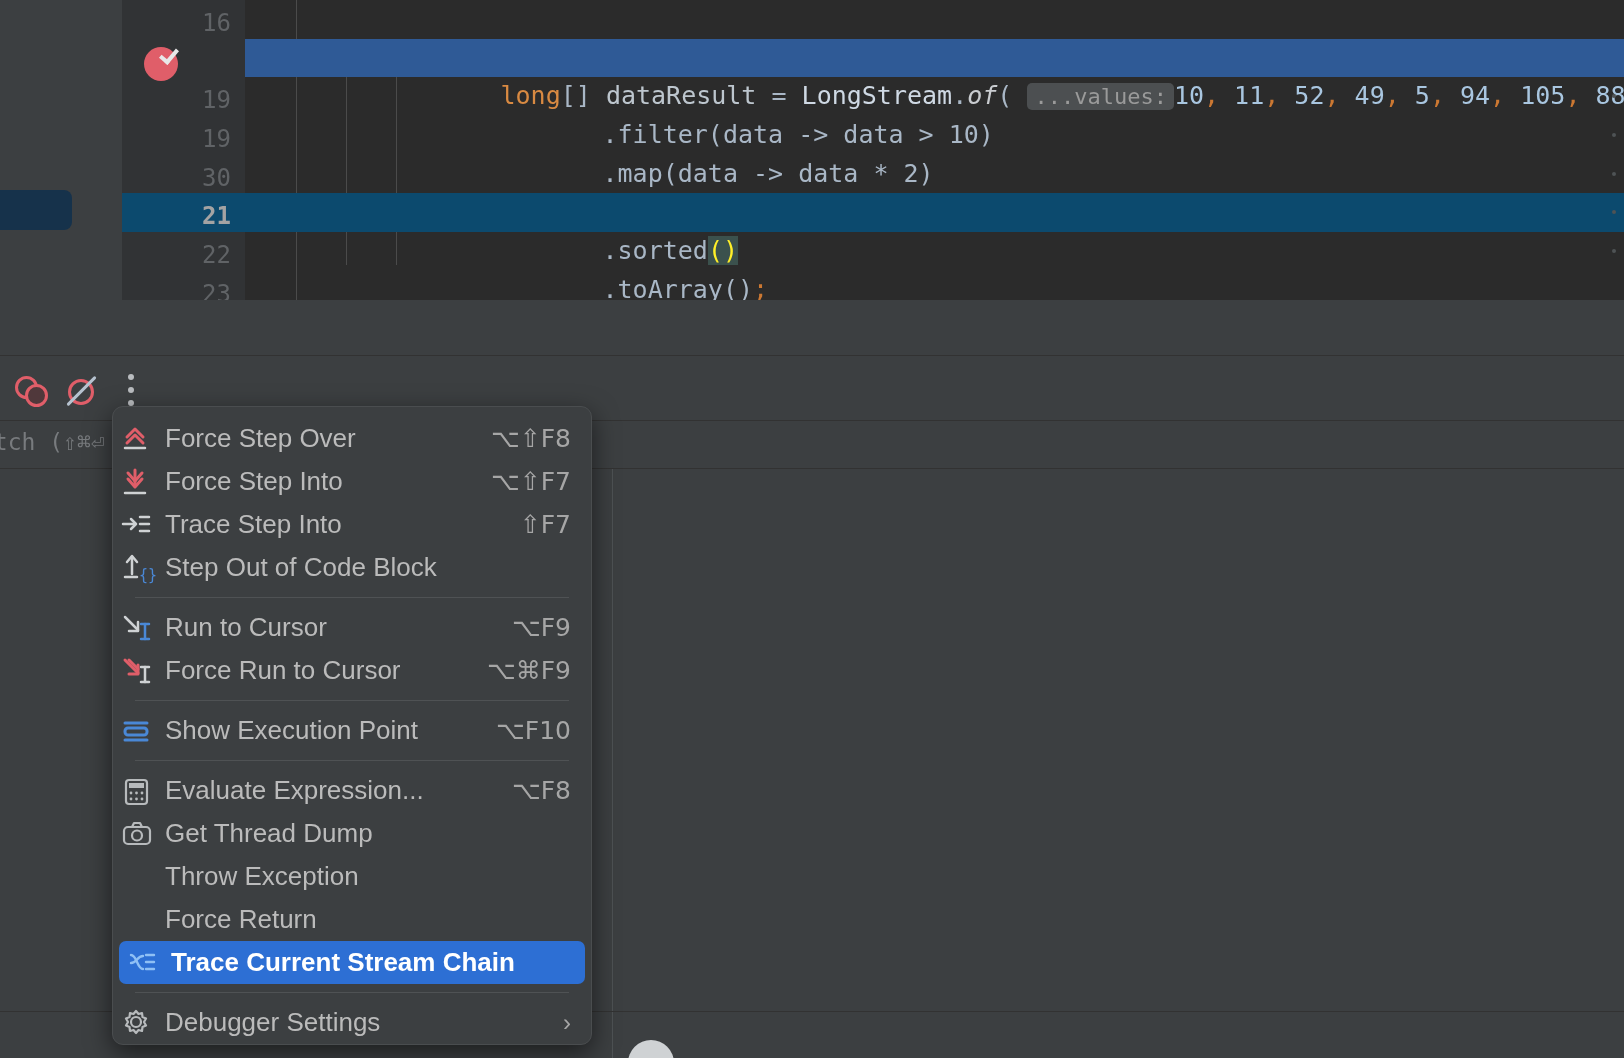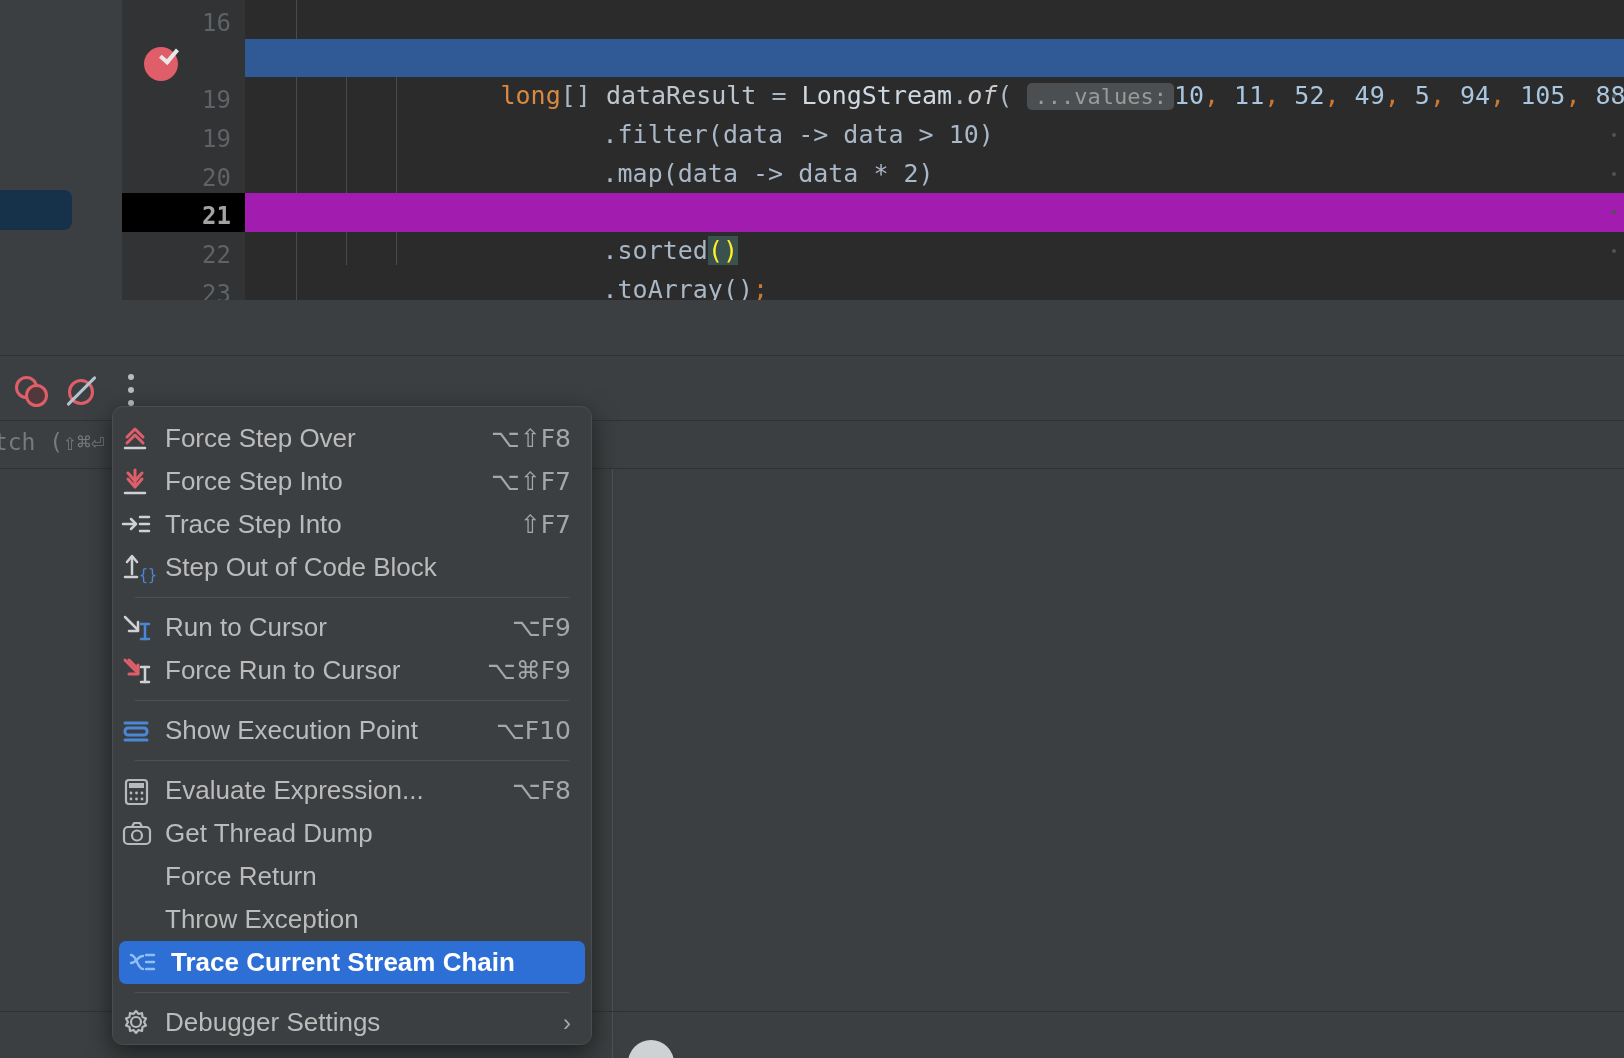--- a/index.html
+++ b/index.html
@@ -37,23 +37,23 @@
     font-family: "DejaVu Sans Mono", monospace; font-size: 25px;
     white-space: pre; color: #a9b7c6;
   }
   .lineno {
     position: absolute; right: 14px; top: 4px; height: 38.7px; line-height: 38.7px;
     font-family: "DejaVu Sans Mono", monospace; font-size: 24px;
     color: #606366; text-align: right;
   }
   .lineno.current { color: #a4a3a3; font-weight: bold; }
   .gutter-row { position: relative; height: 38.7px; }
-  .gutter-row.current { background: #000000; }
+  .gutter-row.current { background: #0c4a6e; }
   .code-row { position: relative; height: 38.7px; }
-  .code-row.current { background: #a21caf; }
+  .code-row.current { background: #0c4a6e; }
   .code-row.exec { background: #2f5a96; }
   .bp-icon {
     position: absolute; left: 22px; top: 8px; width: 34px; height: 34px;
     border-radius: 50%; background: #e05e69;
   }
   .bp-check {
     position: absolute; left: 16px; top: 2px; width: 18px; height: 11px;
     border-left: 4px solid #e8e8e8; border-bottom: 4px solid #e8e8e8;
     transform: rotate(-50deg);
   }
@@ -189,21 +189,21 @@
             <div class="bp-check"></div>
           </div>
       </div>
       <div class="gutter-row">
           <div class="lineno">19</div>
         </div>
       <div class="gutter-row">
           <div class="lineno">19</div>
         </div>
       <div class="gutter-row">
-          <div class="lineno">20</div>
+          <div class="lineno">30</div>
         </div>
       <div class="gutter-row current">
           <div class="lineno current">21</div>
         </div>
       <div class="gutter-row">
           <div class="lineno">22</div>
         </div>
       <div class="gutter-row">
           <div class="lineno">23</div>
         </div>
@@ -422,27 +422,27 @@
           <path d="M19 15 L21 11 L27 11 L29 15" fill="none" stroke="#b7babc" stroke-width="2.2" stroke-linejoin="round"></path>
           <circle cx="24" cy="23.5" r="5" fill="none" stroke="#b7babc" stroke-width="2.2"></circle>
         </svg>
       </div>
       <div class="mi-label">Get Thread Dump</div>
       <div class="mi-shortcut"></div>
     </div>
 
     <div class="mi">
       <div class="mi-icon"></div>
+      <div class="mi-label">Throw Exception</div>
+      <div class="mi-shortcut"></div>
+    </div>
+
+    <div class="mi">
+      <div class="mi-icon"></div>
       <div class="mi-label">Force Return</div>
-      <div class="mi-shortcut"></div>
-    </div>
-
-    <div class="mi">
-      <div class="mi-icon"></div>
-      <div class="mi-label">Throw Exception</div>
       <div class="mi-shortcut"></div>
     </div>
 
     <div class="mi selected">
       <div class="mi-icon">
         <svg width="52" height="43" viewBox="0 0 52 43">
           <path d="M12 14 C18 14, 18 28, 24 28" fill="none" stroke="#8fc0f5" stroke-width="2.4" stroke-linecap="round"></path>
           <path d="M12 22 C18 22, 18 15, 24 15" fill="none" stroke="#8fc0f5" stroke-width="2.4" stroke-linecap="round"></path>
           <line x1="27" y1="14" x2="35" y2="14" stroke="#8fc0f5" stroke-width="2.4" stroke-linecap="round"></line>
           <line x1="27" y1="21" x2="35" y2="21" stroke="#8fc0f5" stroke-width="2.4" stroke-linecap="round"></line>

